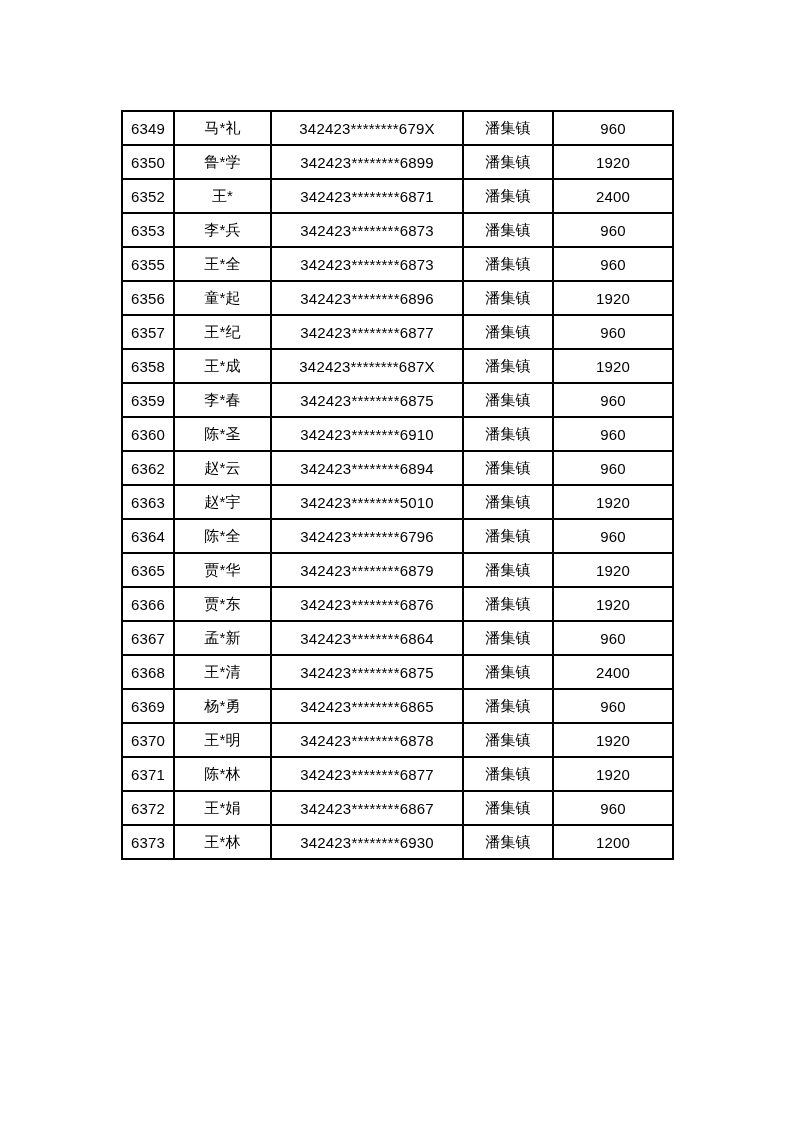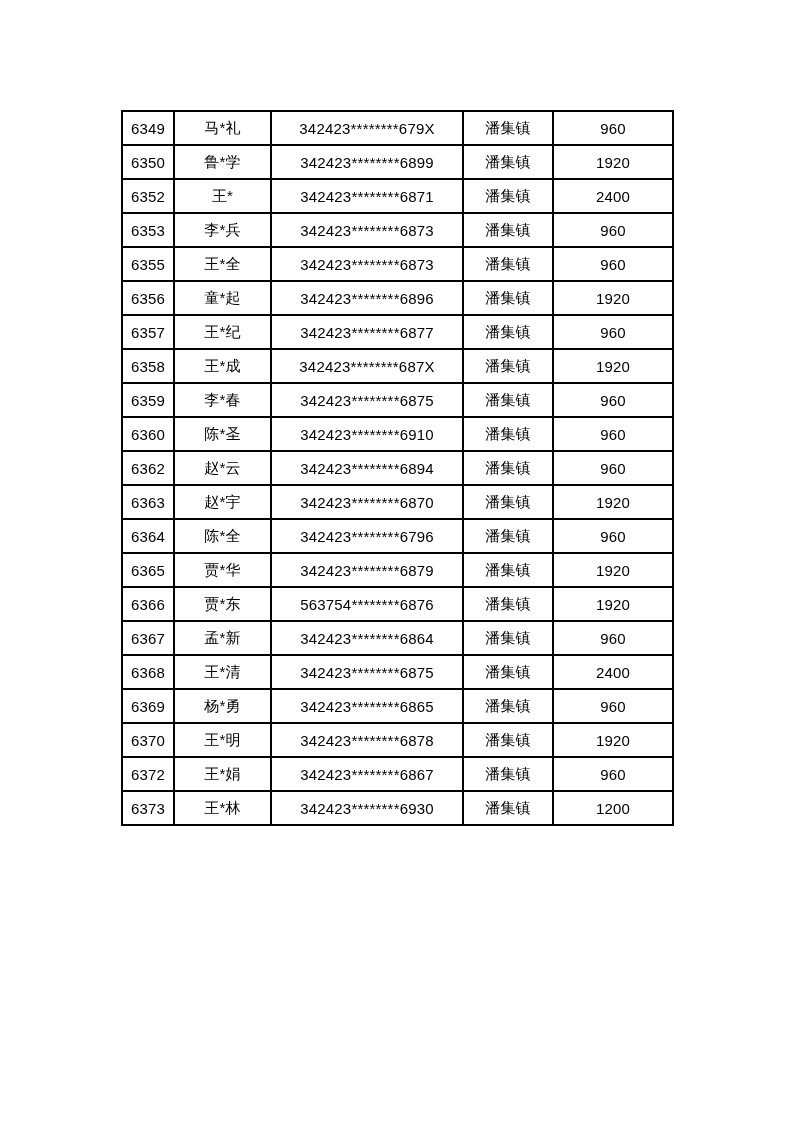--- a/index.html
+++ b/index.html
@@ -127,42 +127,42 @@
         <tr>
           <td>6362</td>
           <td>赵*云</td>
           <td>342423********6894</td>
           <td>潘集镇</td>
           <td>960</td>
         </tr>
         <tr>
           <td>6363</td>
           <td>赵*宇</td>
-          <td>342423********6870</td>
+          <td>342423********5010</td>
           <td>潘集镇</td>
           <td>1920</td>
         </tr>
         <tr>
           <td>6364</td>
           <td>陈*全</td>
           <td>342423********6796</td>
           <td>潘集镇</td>
           <td>960</td>
         </tr>
         <tr>
           <td>6365</td>
           <td>贾*华</td>
           <td>342423********6879</td>
           <td>潘集镇</td>
           <td>1920</td>
         </tr>
         <tr>
           <td>6366</td>
           <td>贾*东</td>
-          <td>563754********6876</td>
+          <td>342423********6876</td>
           <td>潘集镇</td>
           <td>1920</td>
         </tr>
         <tr>
           <td>6367</td>
           <td>孟*新</td>
           <td>342423********6864</td>
           <td>潘集镇</td>
           <td>960</td>
         </tr>
@@ -177,20 +177,27 @@
           <td>6369</td>
           <td>杨*勇</td>
           <td>342423********6865</td>
           <td>潘集镇</td>
           <td>960</td>
         </tr>
         <tr>
           <td>6370</td>
           <td>王*明</td>
           <td>342423********6878</td>
+          <td>潘集镇</td>
+          <td>1920</td>
+        </tr>
+        <tr>
+          <td>6371</td>
+          <td>陈*林</td>
+          <td>342423********6877</td>
           <td>潘集镇</td>
           <td>1920</td>
         </tr>
         <tr>
           <td>6372</td>
           <td>王*娟</td>
           <td>342423********6867</td>
           <td>潘集镇</td>
           <td>960</td>
         </tr>

